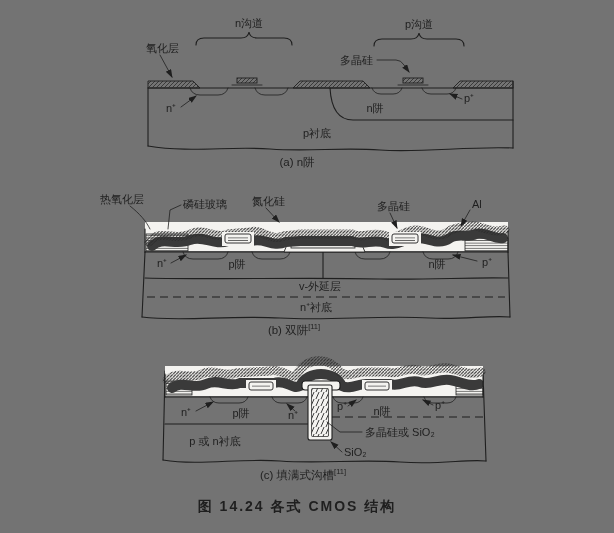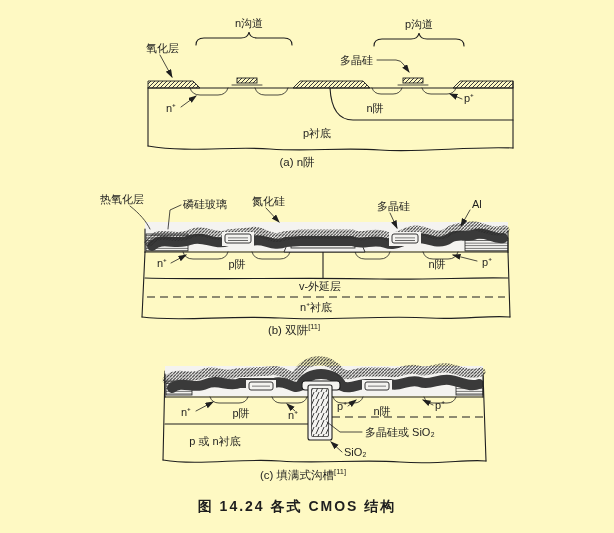--- a/index.html
+++ b/index.html
@@ -1,16 +1,16 @@
 <!DOCTYPE html>
 <html><head>
 <meta charset="utf-8">
 <style>
   html,body{margin:0;padding:0;background:#e8e6e2;}
-  #page{width:614px;height:533px;background:#fef9c3;position:relative;overflow:hidden;
+  #page{width:614px;height:533px;background:#737373;position:relative;overflow:hidden;
         font-family:"Liberation Sans",sans-serif;}
   svg{display:block}
   svg text{font-family:"Liberation Sans",sans-serif;fill:#1f1f1f;}
   .t11{font-size:11px}
   .capt{font-size:11.5px}
   .sup{font-size:7.5px}
   .figcap{font-size:14px;font-weight:600;letter-spacing:2px}
   .ln{fill:none;stroke:#1f1f1f;stroke-width:1.1;stroke-linecap:round}
   .lnth{fill:none;stroke:#1f1f1f;stroke-width:0.8;stroke-linecap:round}
   .fwhite{fill:#f4f3f0;stroke:#1f1f1f;stroke-width:1.1}

